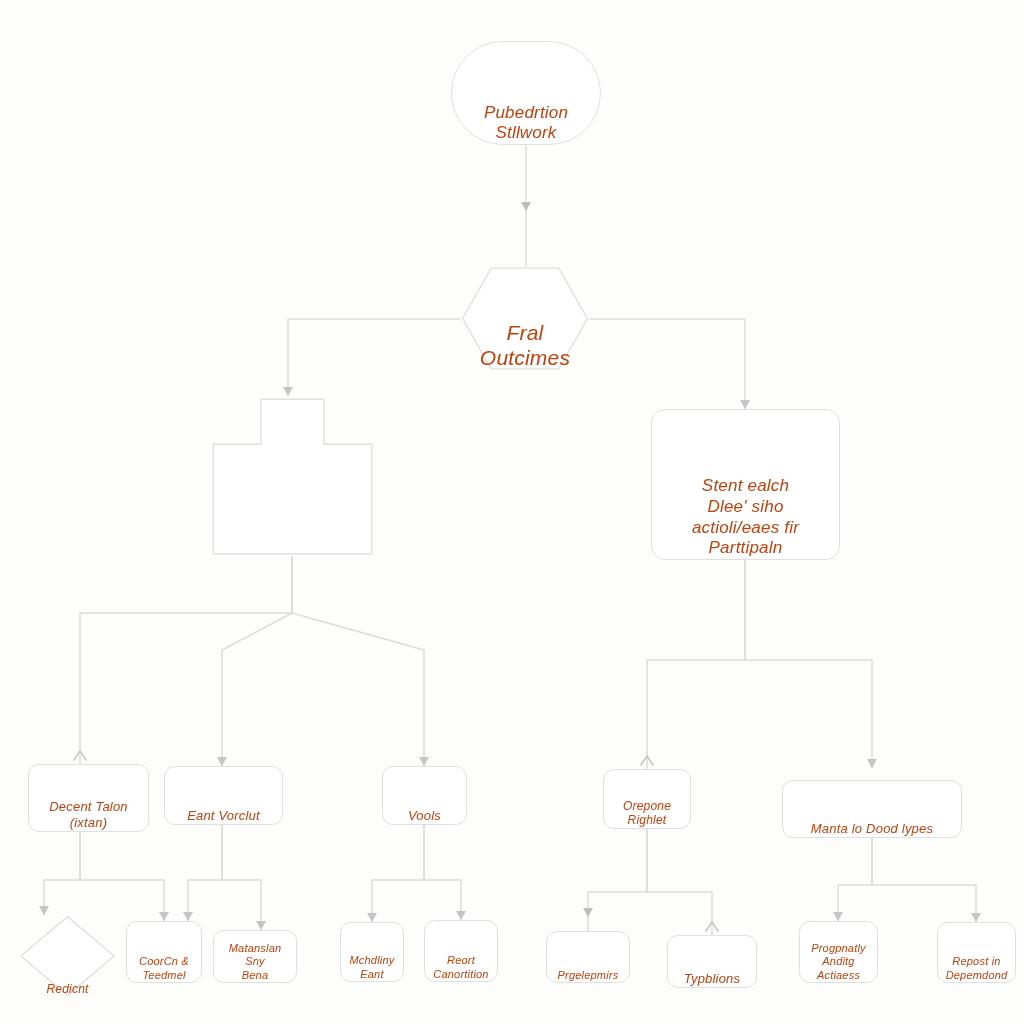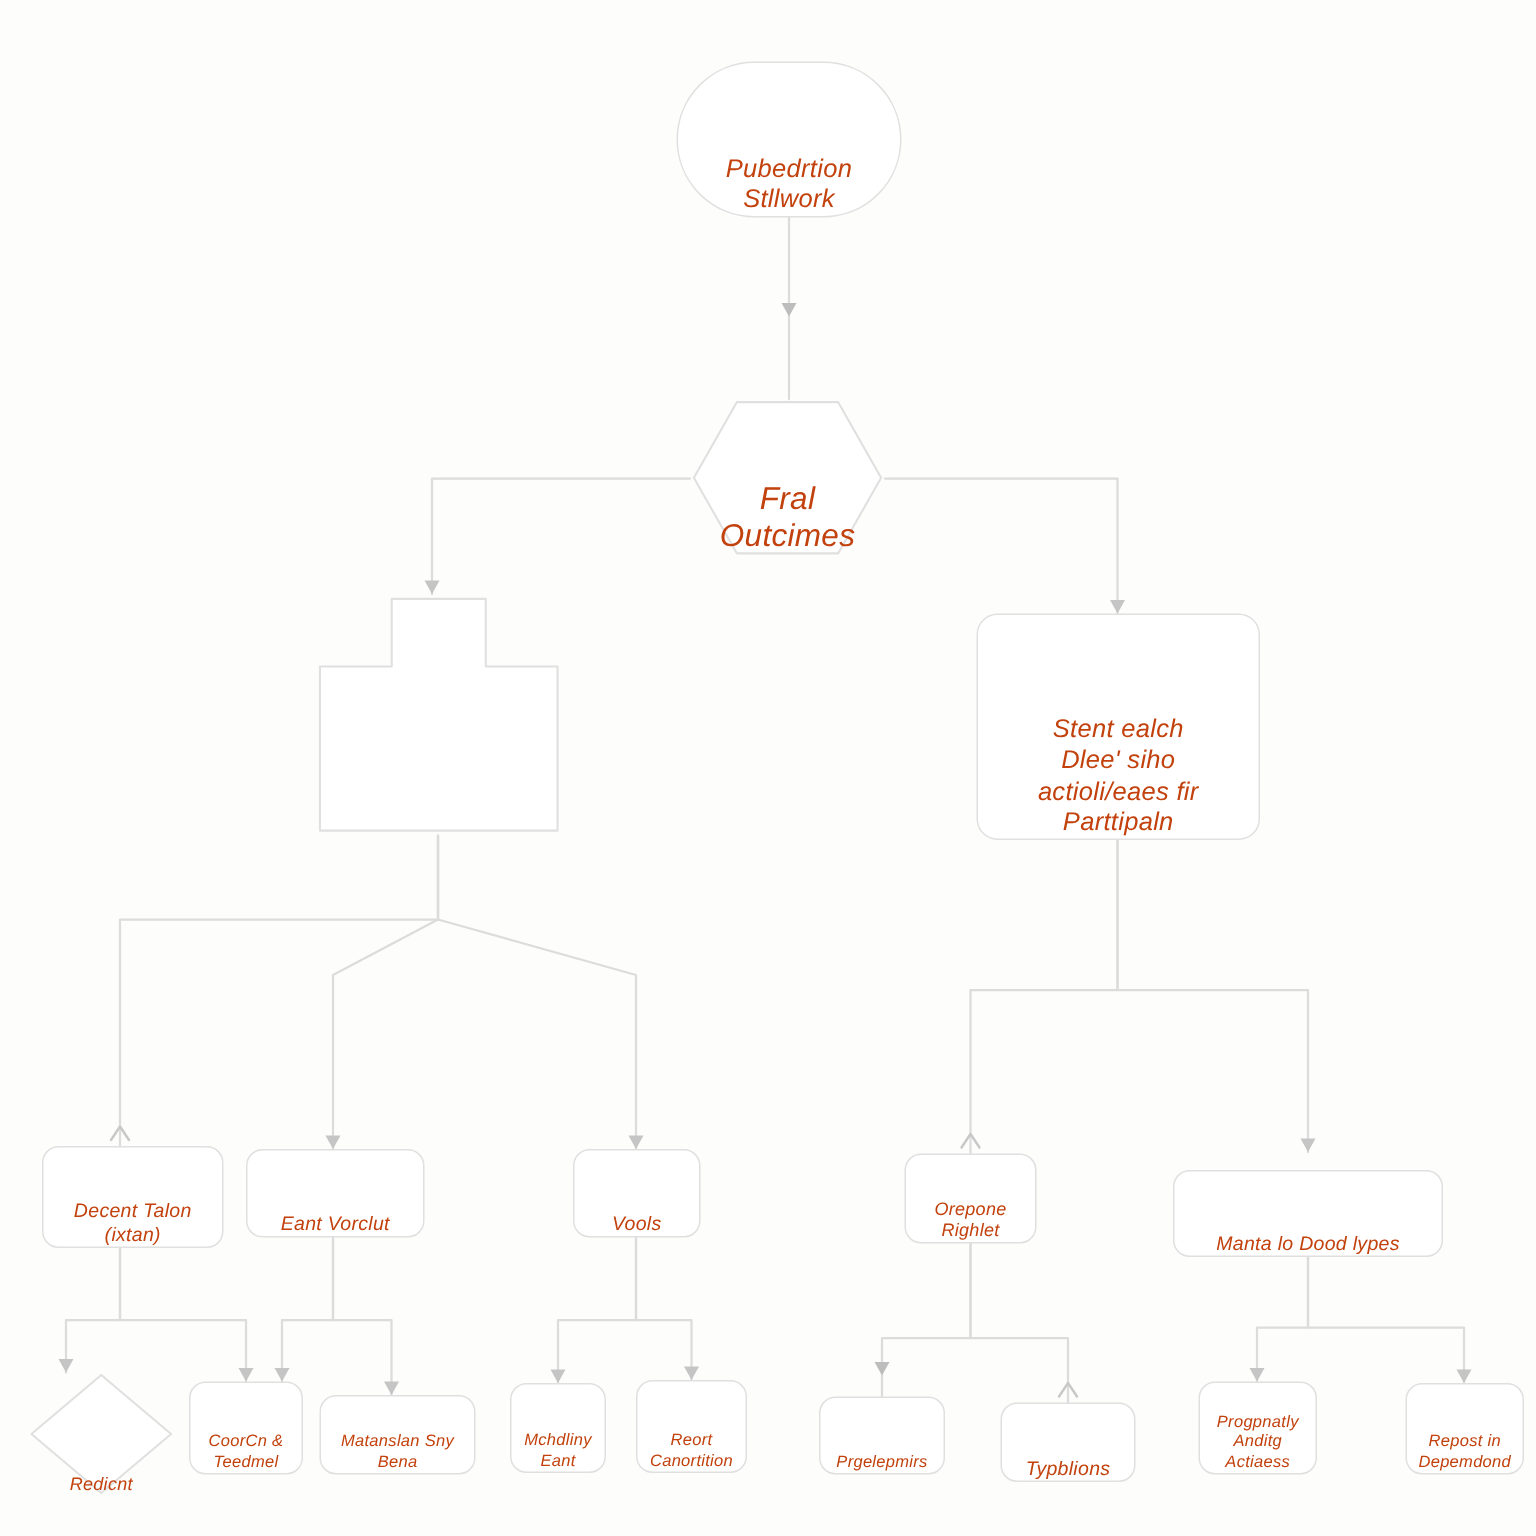--- a/index.html
+++ b/index.html
@@ -174,21 +174,21 @@
       <div class="node rounded" style="left: 164px; top: 766px; width: 119px; height: 59px; font-size: 13px;"><span class="label">Eant Vorclut</span></div>
       <div class="node rounded" style="left: 382px; top: 766px; width: 85px; height: 59px; font-size: 13px;"><span class="label">Vools</span></div>
       <div class="node rounded" style="left: 603px; top: 769px; width: 88px; height: 60px; font-size: 12px;"><span class="label">Orepone
 Righlet</span></div>
       <div class="node rounded" style="left: 782px; top: 768px; width: 180px; height: 58px; font-size: 13px; margin-top: 12px;"><span class="label">Manta lo Dood lypes</span></div>
       <div class="node diamond" style="left: 19px; top: 915px; width: 97px; height: 82px; font-size: 12px;"><svg class="shape-svg" viewBox="0 0 100 100" preserveAspectRatio="none">
           <polygon points="50,2 98,50 50,98 2,50" vector-effect="non-scaling-stroke"></polygon>
         </svg><span class="label">Redicnt</span></div>
       <div class="node rounded" style="left: 126px; top: 921px; width: 76px; height: 62px; font-size: 11px;"><span class="label">CoorCn &amp;
 Teedmel</span></div>
-      <div class="node rounded" style="left: 213px; top: 930px; width: 104px; height: 53px; font-size: 11px;"><span class="label">Matanslan Sny
+      <div class="node rounded" style="left: 213px; top: 930px; width: 84px; height: 53px; font-size: 11px;"><span class="label">Matanslan Sny
 Bena</span></div>
       <div class="node rounded" style="left: 340px; top: 922px; width: 64px; height: 60px; font-size: 11px;"><span class="label">Mchdliny
 Eant</span></div>
       <div class="node rounded" style="left: 424px; top: 920px; width: 74px; height: 62px; font-size: 11px;"><span class="label">Reort
 Canortition</span></div>
       <div class="node rounded" style="left: 546px; top: 931px; width: 84px; height: 52px; font-size: 11px;"><span class="label">Prgelepmirs</span></div>
       <div class="node rounded" style="left: 667px; top: 935px; width: 90px; height: 53px; font-size: 13px;"><span class="label">Typblions</span></div>
       <div class="node rounded" style="left: 799px; top: 921px; width: 79px; height: 62px; font-size: 11px;"><span class="label">Progpnatly
 Anditg
 Actiaess</span></div>

